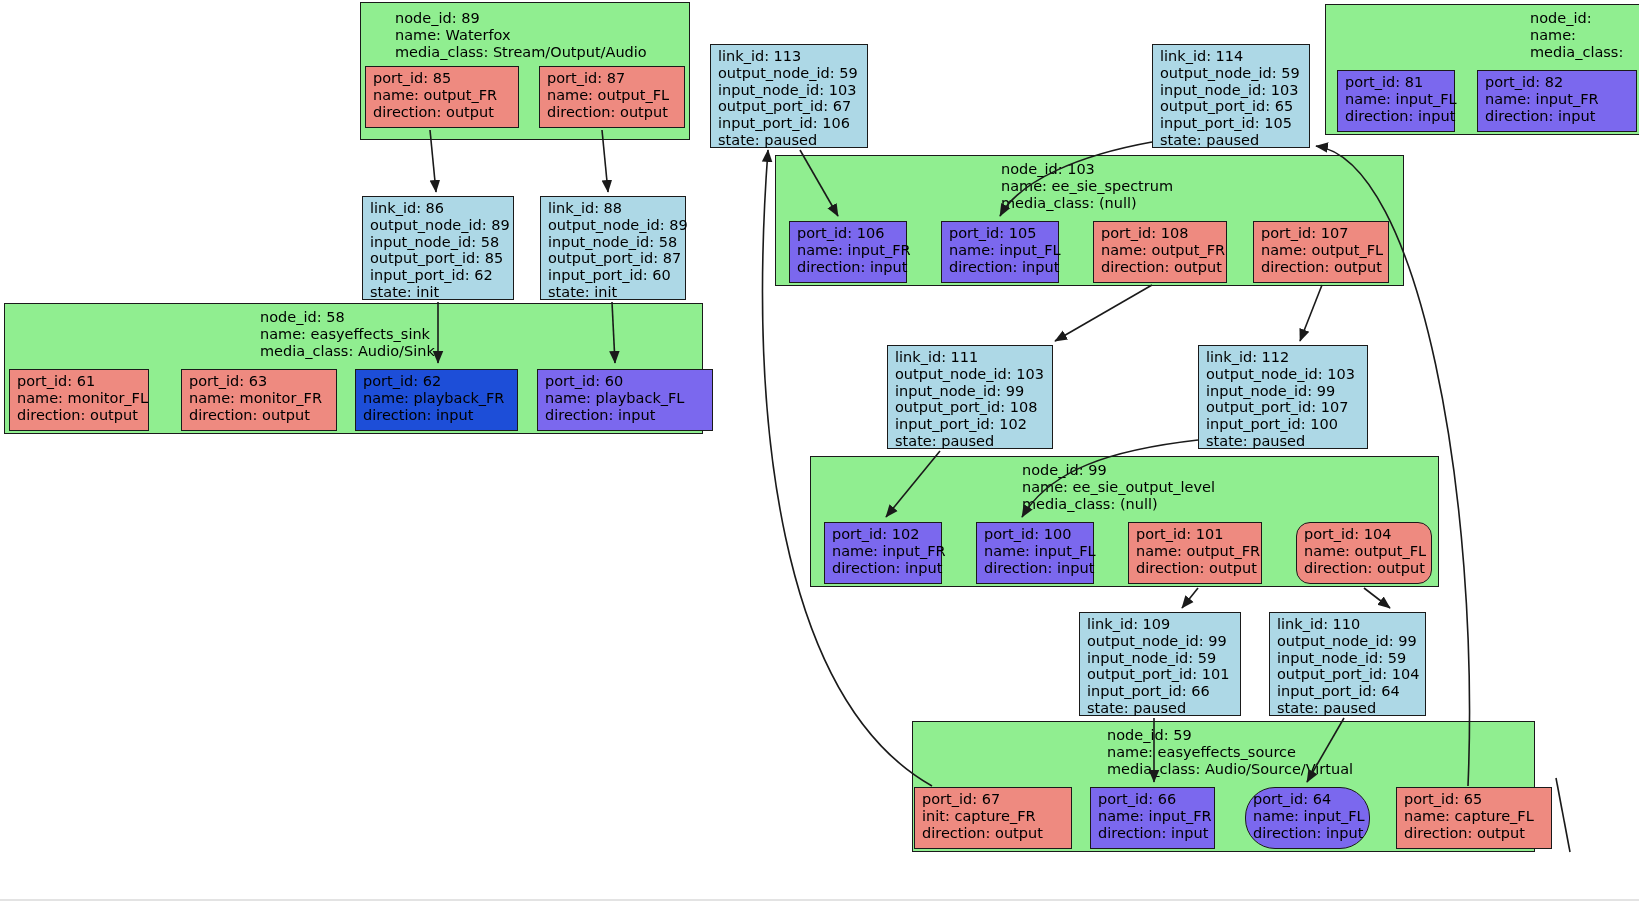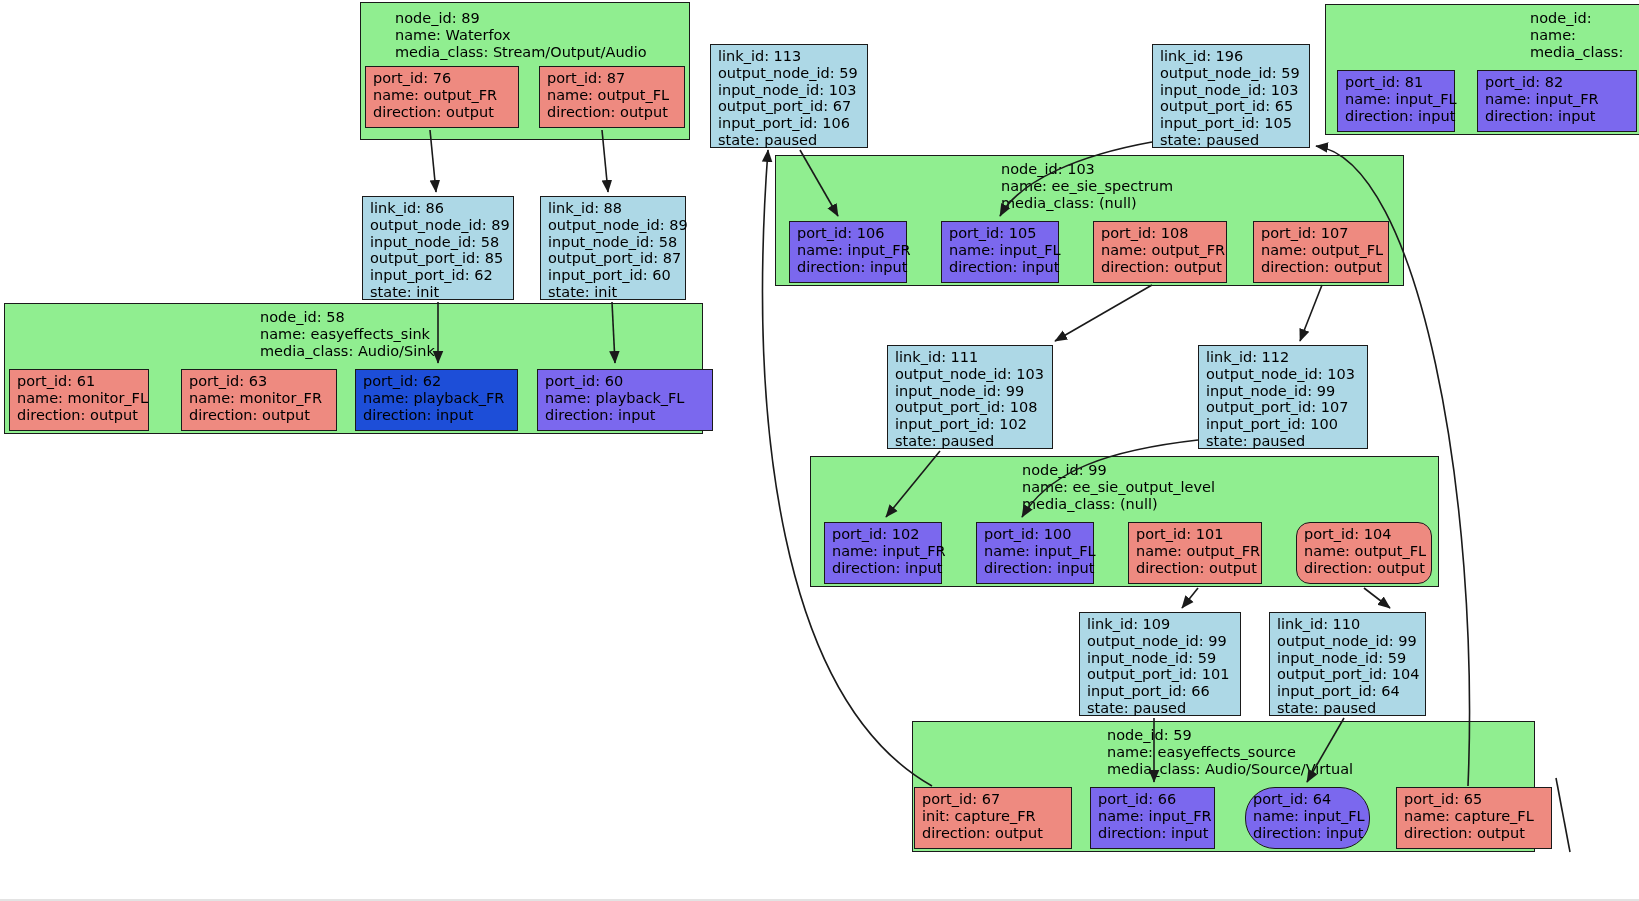--- a/index.html
+++ b/index.html
@@ -108,21 +108,21 @@
         <path d="M 1344,718 L 1307,782" marker-end="url(#arrowhead)"></path>
         <path d="M 932,786 C 780,700 748,420 768,150" marker-end="url(#arrowhead)"></path>
         <path d="M 1468,786 C 1480,500 1420,160 1316,146" marker-end="url(#arrowhead)"></path>
         <path d="M 1556,778 L 1570,852"></path>
       </g>
   </svg>
 
   <div id="nodes-layer">
       <div class="node-box" style="left: 360px; top: 2px; width: 330px; height: 138px; background: rgb(144, 238, 144);"></div>
       <div class="node-header" style="left: 395px; top: 10px; z-index: 4;"><div>node_id: 89</div><div>name: Waterfox</div><div>media_class: Stream/Output/Audio</div></div>
-      <div class="port-box port-out" style="left: 365px; top: 66px; width: 154px; height: 62px; background: rgb(238, 138, 128);"><div>port_id: 76</div><div>name: output_FR</div><div>direction: output</div></div>
+      <div class="port-box port-out" style="left: 365px; top: 66px; width: 154px; height: 62px; background: rgb(238, 138, 128);"><div>port_id: 85</div><div>name: output_FR</div><div>direction: output</div></div>
       <div class="port-box port-out" style="left: 539px; top: 66px; width: 146px; height: 62px; background: rgb(238, 138, 128);"><div>port_id: 87</div><div>name: output_FL</div><div>direction: output</div></div>
       <div class="node-box" style="left: 4px; top: 303px; width: 699px; height: 131px; background: rgb(144, 238, 144);"></div>
       <div class="node-header" style="left: 260px; top: 309px; z-index: 4;"><div>node_id: 58</div><div>name: easyeffects_sink</div><div>media_class: Audio/Sink</div></div>
       <div class="port-box port-out" style="left: 9px; top: 369px; width: 140px; height: 62px; background: rgb(238, 138, 128);"><div>port_id: 61</div><div>name: monitor_FL</div><div>direction: output</div></div>
       <div class="port-box port-out" style="left: 181px; top: 369px; width: 156px; height: 62px; background: rgb(238, 138, 128);"><div>port_id: 63</div><div>name: monitor_FR</div><div>direction: output</div></div>
       <div class="port-box port-in" style="left: 355px; top: 369px; width: 163px; height: 62px; background: #1d4ed8;"><div>port_id: 62</div><div>name: playback_FR</div><div>direction: input</div></div>
       <div class="port-box port-in" style="left: 537px; top: 369px; width: 176px; height: 62px; background: rgb(123, 104, 238);"><div>port_id: 60</div><div>name: playback_FL</div><div>direction: input</div></div>
       <div class="node-box" style="left: 775px; top: 155px; width: 629px; height: 131px; background: rgb(144, 238, 144);"></div>
       <div class="node-header" style="left: 1001px; top: 161px; z-index: 4;"><div>node_id: 103</div><div>name: ee_sie_spectrum</div><div>media_class: (null)</div></div>
       <div class="port-box port-in" style="left: 789px; top: 221px; width: 118px; height: 62px; background: rgb(123, 104, 238);"><div>port_id: 106</div><div>name: input_FR</div><div>direction: input</div></div>
@@ -143,21 +143,21 @@
       <div class="port-box port-out" style="left: 1396px; top: 787px; width: 156px; height: 62px; background: rgb(238, 138, 128);"><div>port_id: 65</div><div>name: capture_FL</div><div>direction: output</div></div>
       <div class="node-box" style="left: 1325px; top: 4px; width: 400px; height: 131px; background: rgb(144, 238, 144);"></div>
       <div class="node-header" style="left: 1530px; top: 10px; z-index: 4;"><div>node_id:</div><div>name:</div><div>media_class:</div></div>
       <div class="port-box port-in" style="left: 1337px; top: 70px; width: 118px; height: 62px; background: rgb(123, 104, 238);"><div>port_id: 81</div><div>name: input_FL</div><div>direction: input</div></div>
       <div class="port-box port-in" style="left: 1477px; top: 70px; width: 160px; height: 62px; background: rgb(123, 104, 238);"><div>port_id: 82</div><div>name: input_FR</div><div>direction: input</div></div>
     </div>
   <div id="links-layer">
       <div class="link-box" style="left: 362px; top: 196px; width: 152px; height: 104px; background: rgb(173, 216, 230);"><div>link_id: 86</div><div>output_node_id: 89</div><div>input_node_id: 58</div><div>output_port_id: 85</div><div>input_port_id: 62</div><div>state: init</div></div>
       <div class="link-box" style="left: 540px; top: 196px; width: 146px; height: 104px; background: rgb(173, 216, 230);"><div>link_id: 88</div><div>output_node_id: 89</div><div>input_node_id: 58</div><div>output_port_id: 87</div><div>input_port_id: 60</div><div>state: init</div></div>
       <div class="link-box" style="left: 710px; top: 44px; width: 158px; height: 104px; background: rgb(173, 216, 230);"><div>link_id: 113</div><div>output_node_id: 59</div><div>input_node_id: 103</div><div>output_port_id: 67</div><div>input_port_id: 106</div><div>state: paused</div></div>
-      <div class="link-box" style="left: 1152px; top: 44px; width: 158px; height: 104px; background: rgb(173, 216, 230);"><div>link_id: 196</div><div>output_node_id: 59</div><div>input_node_id: 103</div><div>output_port_id: 65</div><div>input_port_id: 105</div><div>state: paused</div></div>
+      <div class="link-box" style="left: 1152px; top: 44px; width: 158px; height: 104px; background: rgb(173, 216, 230);"><div>link_id: 114</div><div>output_node_id: 59</div><div>input_node_id: 103</div><div>output_port_id: 65</div><div>input_port_id: 105</div><div>state: paused</div></div>
       <div class="link-box" style="left: 887px; top: 345px; width: 166px; height: 104px; background: rgb(173, 216, 230);"><div>link_id: 111</div><div>output_node_id: 103</div><div>input_node_id: 99</div><div>output_port_id: 108</div><div>input_port_id: 102</div><div>state: paused</div></div>
       <div class="link-box" style="left: 1198px; top: 345px; width: 170px; height: 104px; background: rgb(173, 216, 230);"><div>link_id: 112</div><div>output_node_id: 103</div><div>input_node_id: 99</div><div>output_port_id: 107</div><div>input_port_id: 100</div><div>state: paused</div></div>
       <div class="link-box" style="left: 1079px; top: 612px; width: 162px; height: 104px; background: rgb(173, 216, 230);"><div>link_id: 109</div><div>output_node_id: 99</div><div>input_node_id: 59</div><div>output_port_id: 101</div><div>input_port_id: 66</div><div>state: paused</div></div>
       <div class="link-box" style="left: 1269px; top: 612px; width: 157px; height: 104px; background: rgb(173, 216, 230);"><div>link_id: 110</div><div>output_node_id: 99</div><div>input_node_id: 59</div><div>output_port_id: 104</div><div>input_port_id: 64</div><div>state: paused</div></div>
     </div>
 
   <div class="bottom-rule"></div>
 </div>
 
 </body></html>

